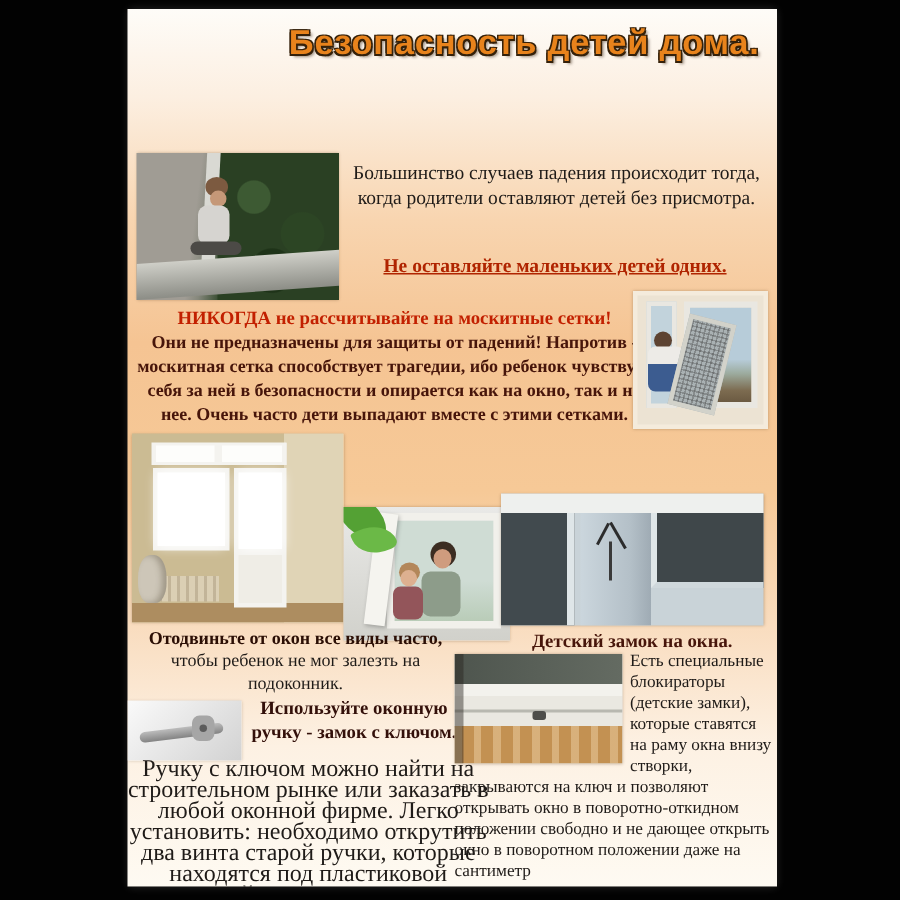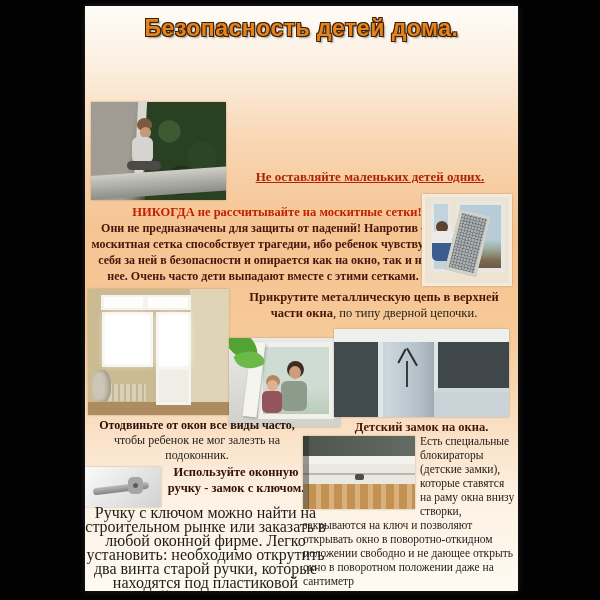--- a/index.html
+++ b/index.html
@@ -9,21 +9,21 @@
     background:linear-gradient(180deg,#fefcf8 0%,#fcefe1 10%,#f8d5b0 24%,#f5c493 38%,
                #f6c997 55%,#f9dcbe 70%,#fdf1e3 84%,#fefaf2 100%);
     box-shadow:0 0 6px rgba(255,255,255,.15);}
   .abs{position:absolute;}
   .b{font-weight:bold;}
   
   .title{left:0;top:8px;width:433px;text-align:center;
     font-family:"Liberation Sans",sans-serif;font-weight:bold;
     font-size:23px;line-height:29px;letter-spacing:.5px;color:#e8831c;
     text-shadow:-1px -1px 0 #35210a,1px -1px 0 #35210a,-1px 1px 0 #35210a,
-                 1px 1px 0 #35210a,2px 2px 2px rgba(40,20,0,.45);}
+                 1px 1px 0 #35210a,2px 2px 2px rgba(40,20,0,.45);padding-left:48px;}
   
   .txt{color:#1f1b18;font-size:12.5px;line-height:16px;text-align:center;}
   .red{color:#c22000;font-weight:bold;}
   .maroon{color:#47150a;}
   .underl{text-decoration:underline;}
   
   .photo{position:absolute;overflow:hidden;box-shadow:0 0 2px rgba(90,60,30,.35);}
   .photo *{position:absolute;}
   
   .ph-child{background:linear-gradient(97deg,#a09c94 0 30%,#86887c 36%,#33492c 46%,#24371f 100%);}
@@ -119,36 +119,36 @@
     <div class="photo ph-child" style="left:6px;top:96px;width:135px;height:98px;">
       <div class="pc-trees"></div>
       <div class="pc-frame"></div>
       <div class="pc-sill"></div>
       <div class="pc-hair"></div>
       <div class="pc-head"></div>
       <div class="pc-body"></div>
       <div class="pc-legs"></div>
     </div>
 
+    <div class="abs txt" style="left:145px;top:100px;width:282px;font-size:13px;line-height:17px;">Большинство случаев падения происходит тогда, когда родители оставляют детей без присмотра.</div>
 
     <div class="abs txt red underl" style="left:165px;top:163px;width:240px;font-size:13px;line-height:16px;color:#b02400;text-decoration:underline;">Не оставляйте маленьких детей одних.</div>
 
-    <div class="abs txt red" style="left:16px;top:198px;width:352px;font-size:12.5px;">НИКОГДА не рассчитывайте на москитные сетки!</div>
+    <div class="abs txt red" style="left:2px;top:198px;width:352px;font-size:12.5px;">НИКОГДА не рассчитывайте на москитные сетки!</div>
 
     <div class="abs txt maroon" style="left:2px;top:214px;width:352px;font-size:12px;line-height:16px;font-weight:bold;">Они не предназначены для защиты от падений! Напротив - москитная сетка способствует трагедии, ибо ребенок чувствует себя за ней в безопасности и опирается как на окно, так и на нее. Очень часто дети выпадают вместе с этими сетками.</div>
 
     <div class="photo ph-worker" style="left:337px;top:188px;width:90px;height:92px;">
       <div class="pw-pane-l"></div>
       <div class="pw-pane-r"></div>
       <div class="pw-head"></div>
       <div class="pw-torso"></div>
       <div class="pw-screen"></div>
     </div>
 
-    <div class="abs txt" style="left:148px;top:283px;width:282px;font-size:12.5px;line-height:16px;"><span class="b maroon">Прикрутите металлическую цепь в верхней части окна</span><span>, по типу дверной цепочки.</span></div>
 
     <div class="photo ph-balcony" style="left:3px;top:283px;width:141px;height:126px;">
       <div class="pb-floor"></div>
       <div class="pb-transom">
         <i style="left:3px;width:44%;"></i>
         <i style="right:3px;width:44%;"></i>
       </div>
       <div class="pb-win">
           <i></i>
         </div>

